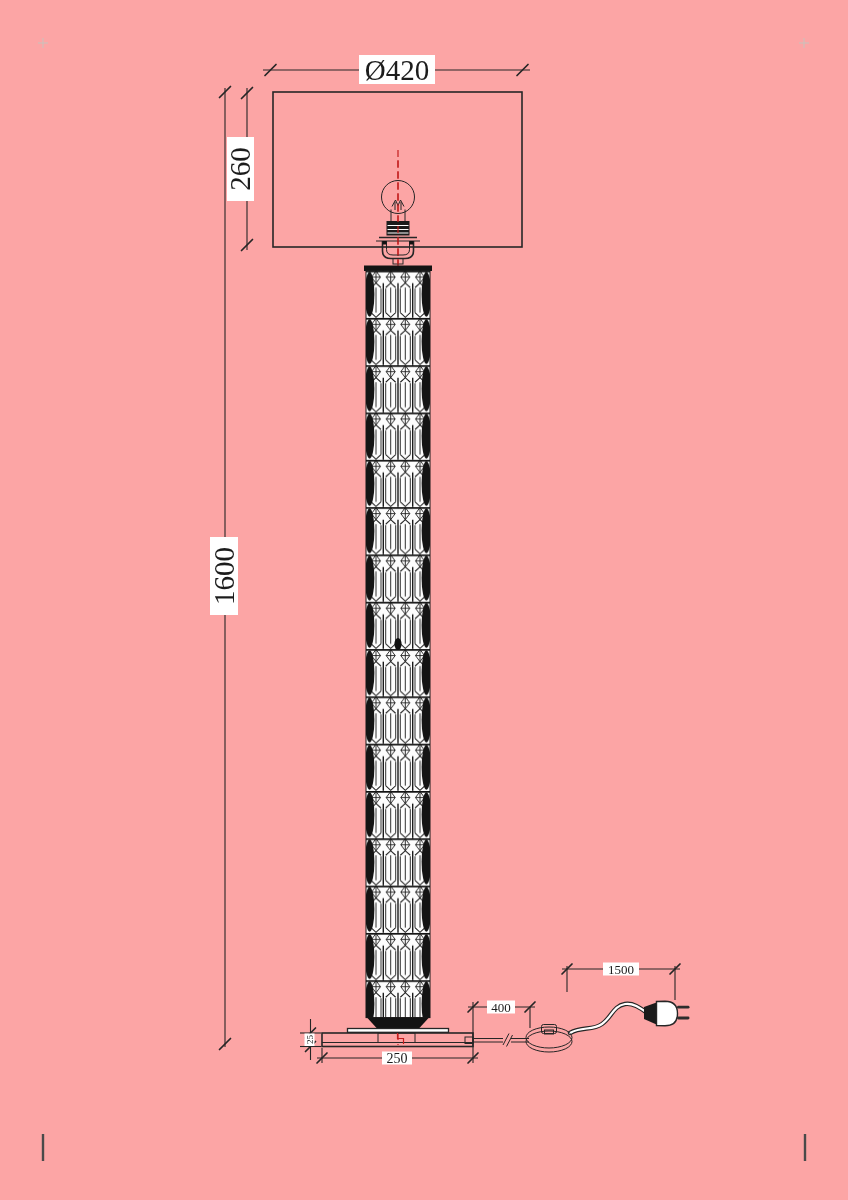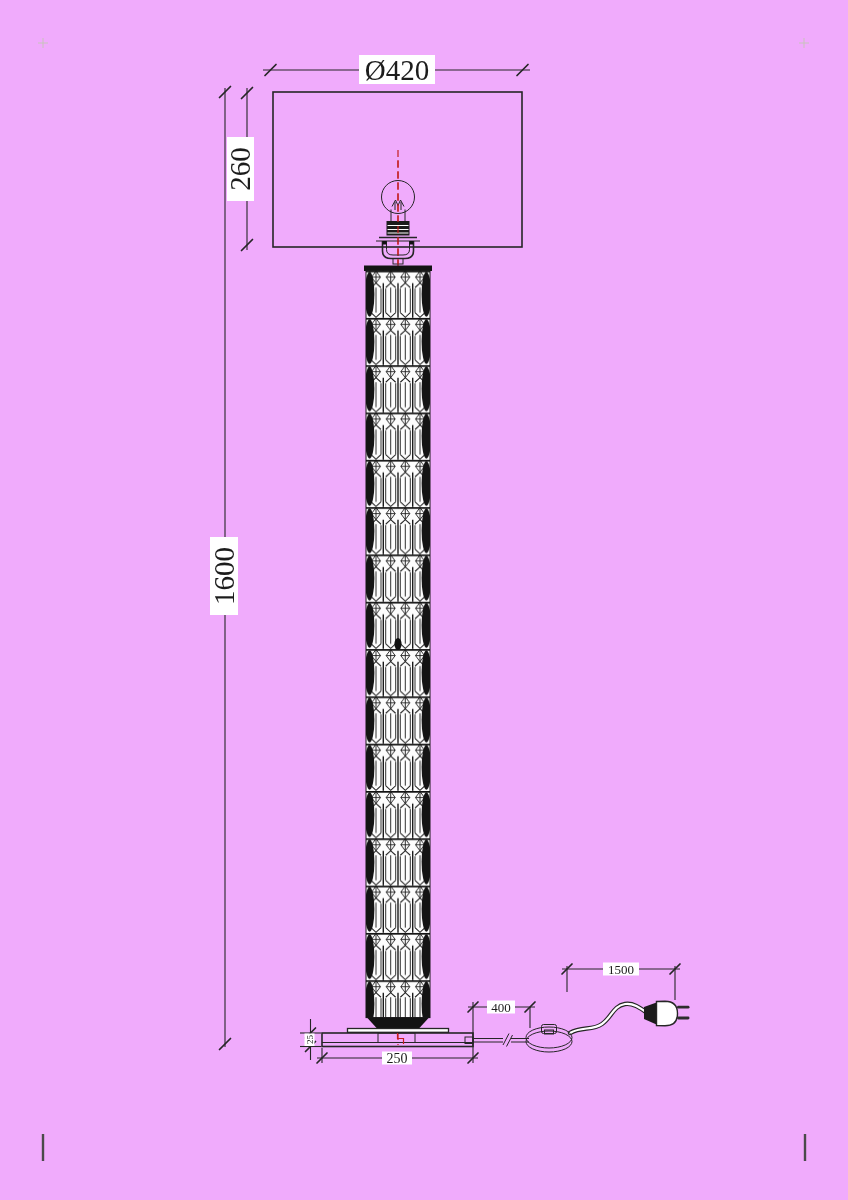--- a/index.html
+++ b/index.html
@@ -1,16 +1,16 @@
 <!DOCTYPE html>
 <html><head>
 <meta charset="utf-8">
 <style>
   html,body{margin:0;padding:0;background:#ffffff;}
-  .sheet{position:relative;width:848px;height:1200px;background:#f0abfc;overflow:hidden;}
+  .sheet{position:relative;width:848px;height:1200px;background:#fca5a5;overflow:hidden;}
   svg{position:absolute;inset:0;}
   svg text{
     font-family:"Liberation Serif","DejaVu Serif",serif;
     fill:#1c1c1c;
     text-anchor:middle;
     dominant-baseline:central;
   }
   .big{font-size:29px;}
   .mid{font-size:14px;}
   .sm{font-size:13px;}

